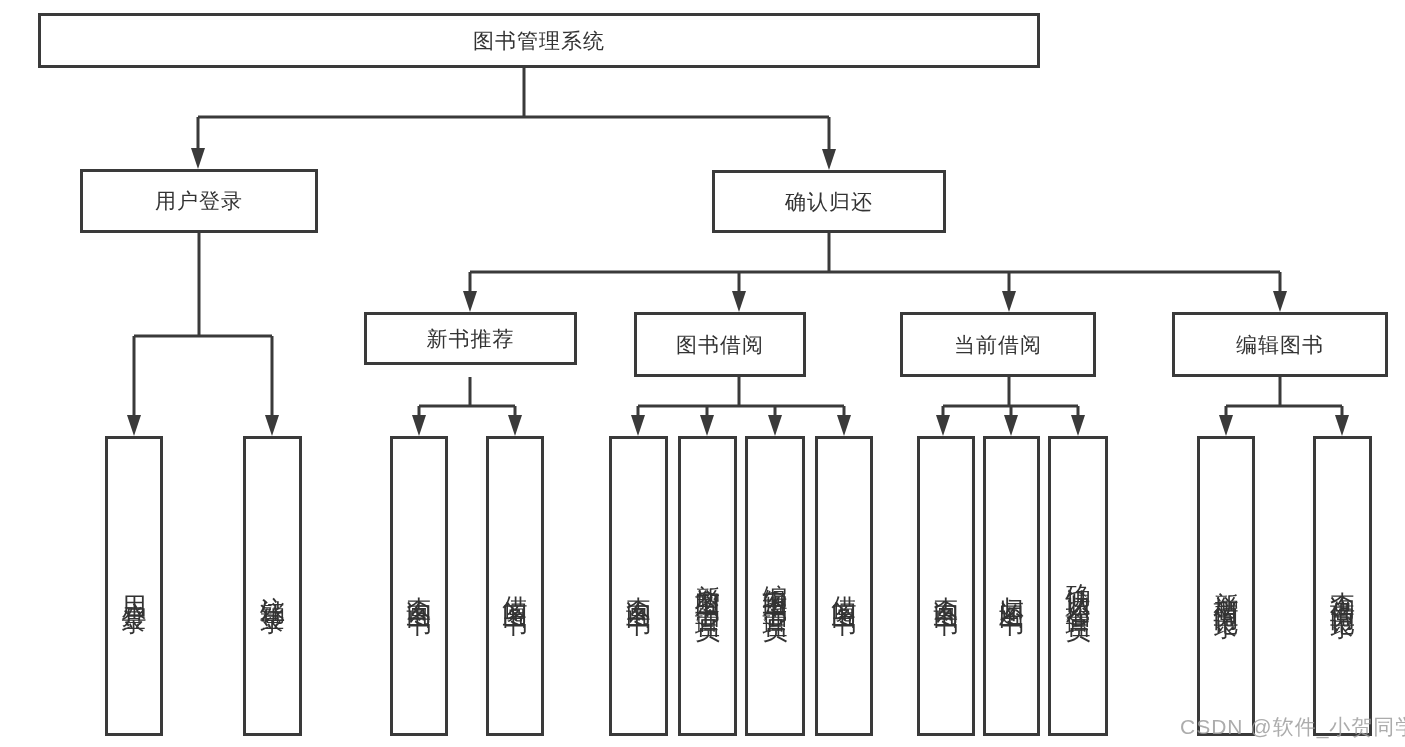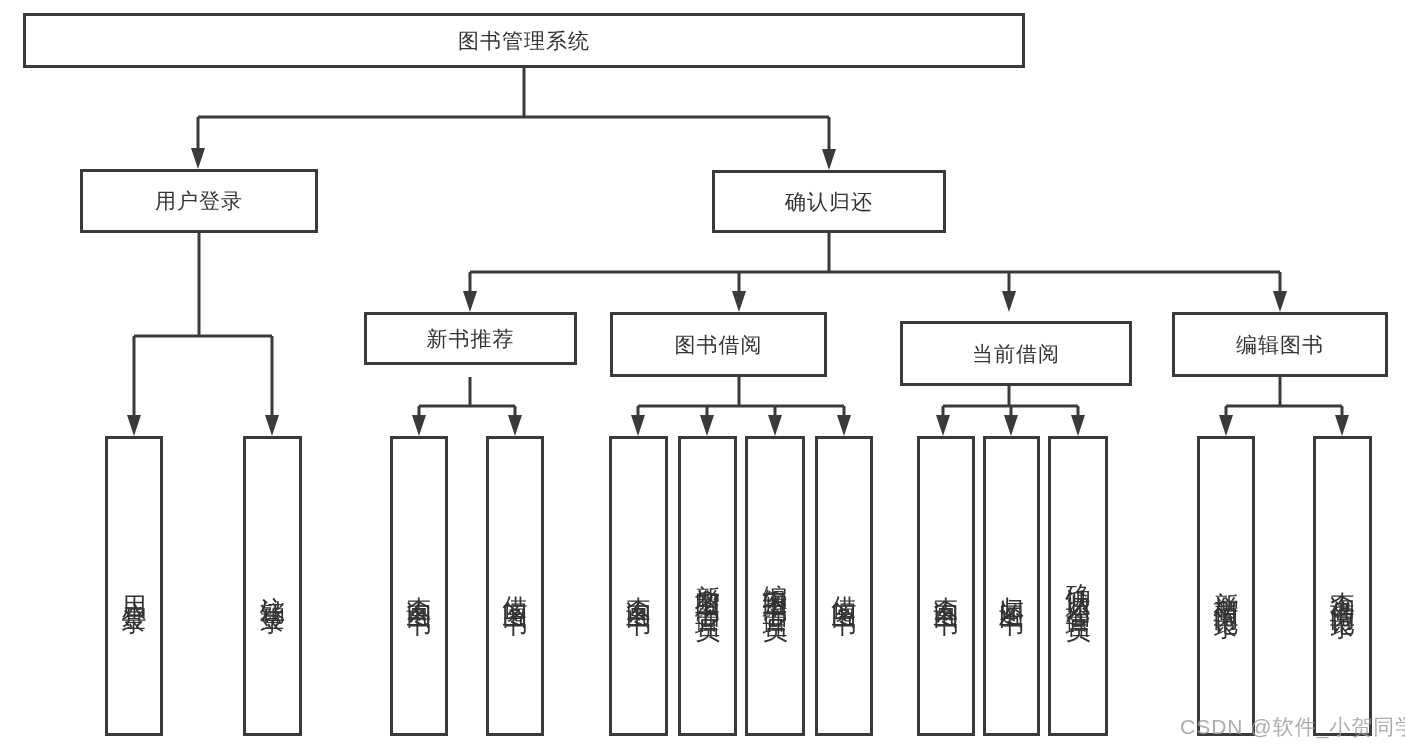--- a/index.html
+++ b/index.html
@@ -88,38 +88,38 @@
       <polygon points="768,415 782,415 775,436"></polygon>
       <polygon points="837,415 851,415 844,436"></polygon>
       <polygon points="936,415 950,415 943,436"></polygon>
       <polygon points="1004,415 1018,415 1011,436"></polygon>
       <polygon points="1071,415 1085,415 1078,436"></polygon>
       <polygon points="1219,415 1233,415 1226,436"></polygon>
       <polygon points="1335,415 1349,415 1342,436"></polygon>
     </g>
   </svg>
 
-  <div class="node h" style="left:23px;top:13px;width:1002px;height:55px">
+  <div class="node h" style="left:38px;top:13px;width:1002px;height:55px">
     <span>图书管理系统</span>
   </div>
 
   <div class="node h" style="left:80px;top:169px;width:238px;height:64px">
     <span>用户登录</span>
   </div>
   <div class="node h" style="left:712px;top:170px;width:234px;height:63px">
     <span>确认归还</span>
   </div>
 
   <div class="node h" style="left:364px;top:312px;width:213px;height:53px">
     <span>新书推荐</span>
   </div>
-  <div class="node h" style="left:610px;top:312px;width:217px;height:65px">
+  <div class="node h" style="left:634px;top:312px;width:172px;height:65px">
     <span>图书借阅</span>
   </div>
-  <div class="node h" style="left:900px;top:321px;width:232px;height:65px">
+  <div class="node h" style="left:900px;top:312px;width:196px;height:65px">
     <span>当前借阅</span>
   </div>
   <div class="node h" style="left:1172px;top:312px;width:216px;height:65px">
     <span>编辑图书</span>
   </div>
 
   <div class="node v" style="left:105px;top:436px;width:58px;height:300px">
     <span>用户登录</span>
   </div>
   <div class="node v" style="left:243px;top:436px;width:59px;height:300px">

